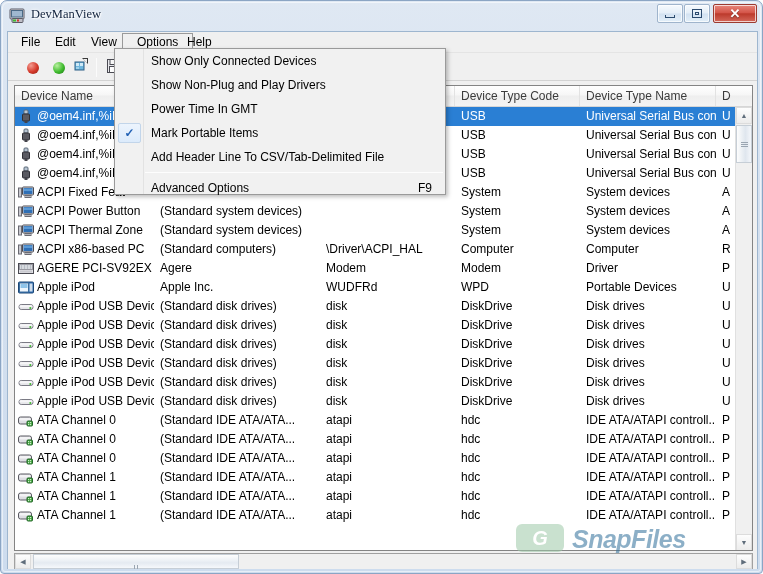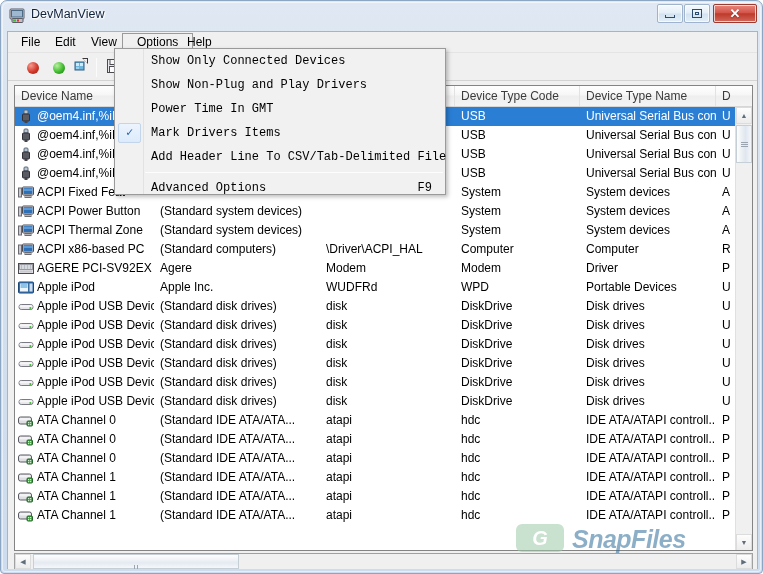--- a/index.html
+++ b/index.html
@@ -26,21 +26,21 @@
     position:absolute; left:1px; top:1px; right:1px; bottom:1px;
     border-radius:6px 6px 3px 3px;
     border:1px solid rgba(255,255,255,.55);
     pointer-events:none;
   }
 
   
   #titlebar {
     position: absolute;
     left: 0; top: 0;
-    width: 763px; height: 30px;
+    width: 763px; height: 30px; font-family: Liberation Serif, serif;
   }
   #title-icon {
     position: absolute; left: 8px; top: 6px;
     width: 17px; height: 17px;
   }
   #title-text {
     position: absolute; left: 30px; top: 6px;
     font-size: 12.5px;
     color: #10213c;
     text-shadow: 0 0 4px #fff, 0 0 3px #fff, 1px 1px 1px #fff;
@@ -263,21 +263,20 @@
     border-right: 1px solid #e2e2e2;
   }
   .dd-item {
     position: relative;
     height: 24px; line-height: 24px;
     padding-left: 36px;
     font-size: 12px;
     color: #000;
     white-space: nowrap;
     cursor: default;
-    font-family: Liberation Mono, monospace;
   }
   .dd-item .shortcut {
     position: absolute; right: 13px; top: 0;
     font-size: 12px; color: #000;
   }
   .dd-check {
     position: absolute; left: 3px; top: 2px;
     width: 23px; height: 20px;
     border: 1px solid #c2d5ea;
     background: linear-gradient(to bottom,#ecf4fd,#dcebfb);
@@ -782,20 +781,20 @@
     </div>
 
   </div>
 
   <div id="dropdown">
     <div id="dropdown-gutter"></div>
     <div id="dd-items">
         <div class="dd-item"><span>Show Only Connected Devices</span></div>
         <div class="dd-item"><span>Show Non-Plug and Play Drivers</span></div>
         <div class="dd-item"><span>Power Time In GMT</span></div>
-        <div class="dd-item"><span class="dd-check">✓</span><span>Mark Drivers Items</span></div>
+        <div class="dd-item"><span class="dd-check">✓</span><span>Mark Portable Items</span></div>
         <div class="dd-item"><span>Add Header Line To CSV/Tab-Delimited File</span></div>
         <div class="dd-sep"></div>
         <div class="dd-item"><span>Advanced Options</span><span class="shortcut">F9</span></div>
       </div>
   </div>
 
 </div>
 
 </body></html>

